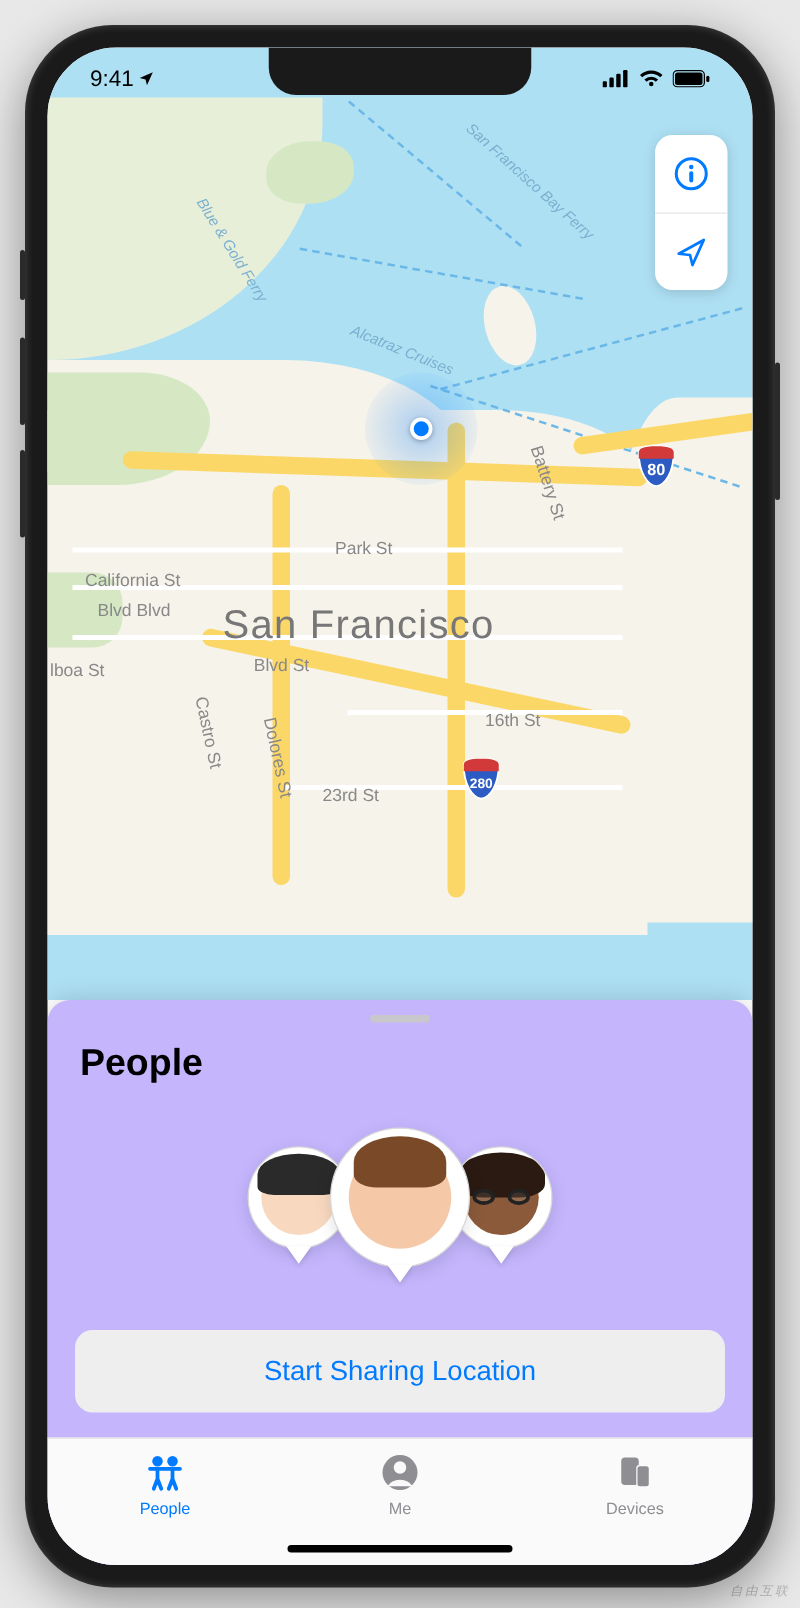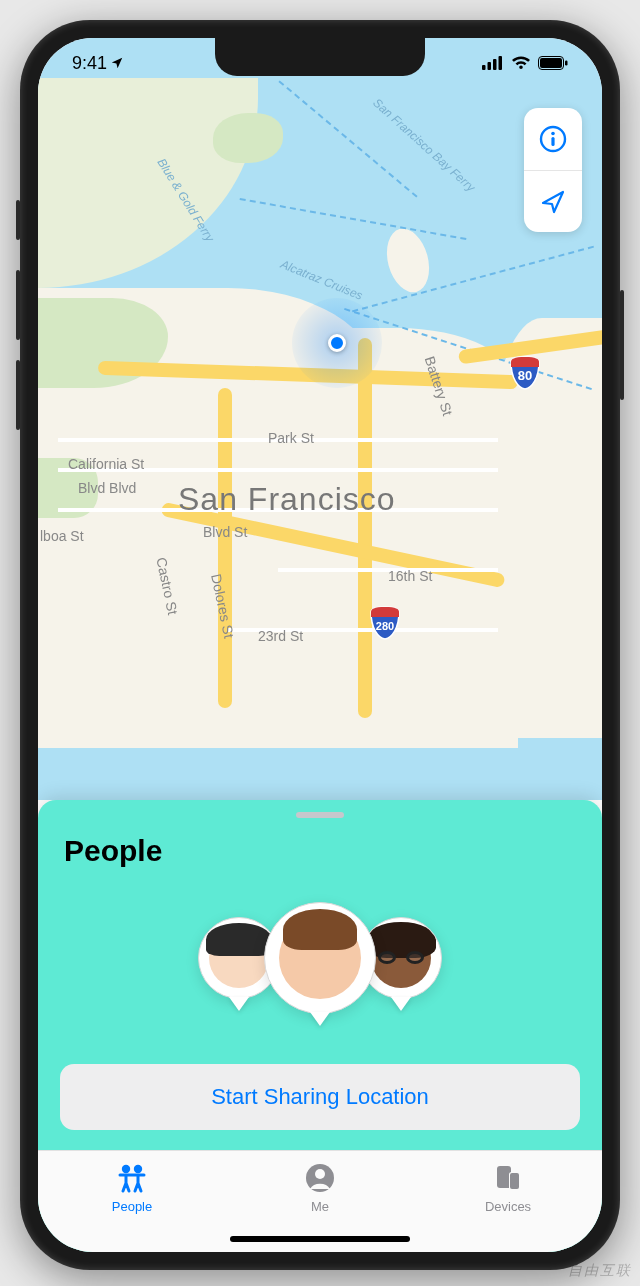--- a/index.html
+++ b/index.html
@@ -94,21 +94,21 @@
   .user-loc .dot { position:absolute; left:50%; top:50%; transform:translate(-50%,-50%); width:18px; height:18px; border-radius:50%; background:#007aff; border:3px solid #fff; box-shadow:0 1px 4px rgba(0,0,0,0.3); }
   .map-controls {
     position:absolute; right:20px; top:70px; width:58px;
     background:#fff; border-radius:14px; box-shadow:0 2px 10px rgba(0,0,0,0.15);
     overflow:hidden;
   }
   .map-ctl-btn { height:62px; display:flex; align-items:center; justify-content:center; color:#007aff; }
   .map-ctl-btn + .map-ctl-btn { border-top:1px solid #e5e5e5; }
 
   .sheet {
-    background:#5eead4;
+    background:#c4b5fd;
     border-top-left-radius:18px; border-top-right-radius:18px;
     box-shadow:0 -4px 18px rgba(0,0,0,0.12);
     padding: 12px 0 0 0;
     position:relative;
     flex-shrink:0;
   }
   .grabber { width:48px; height:6px; background:#c7c7cc; border-radius:3px; margin:0 auto 16px auto; }
   .sheet-title { font-size:30px; font-weight:700; padding:0 26px 26px 26px; }
   .people-graphic { display:flex; justify-content:center; align-items:center; padding:10px 0 40px 0; position:relative; height:170px; }
   .pin { position:relative; display:flex; flex-direction:column; align-items:center; }
@@ -142,21 +142,21 @@
     color:#007aff; font-size:22px; font-weight:400;
   }
   .tabbar {
     height:102px; border-top:1px solid #e2e2e2; display:flex;
     background:#fafafa;
   }
   .tab { flex:1; display:flex; flex-direction:column; align-items:center; justify-content:flex-start; padding-top:10px; gap:4px; color:#8e8e93; font-size:13px; }
   .tab.active { color:#007aff; }
   .tab svg { width:34px; height:34px; }
   .home-ind { position:absolute; bottom:10px; left:50%; transform:translateX(-50%); width:180px; height:6px; background:#000; border-radius:3px; z-index:200; }
-  .watermark { position:absolute; right:8px; bottom:6px; font-size:14px; color:rgba(0,0,0,0.25); font-style:italic; letter-spacing:2px; }
+  .watermark { position:absolute; right:8px; bottom:6px; font-size:10px; color:rgba(0,0,0,0.25); font-style:italic; letter-spacing:2px; }
 </style>
 </head>
 <body>
 
 <div class="phone-frame">
   <div class="side-btn l1"></div>
   <div class="side-btn l2"></div>
   <div class="side-btn l3"></div>
   <div class="side-btn r1"></div>
 

